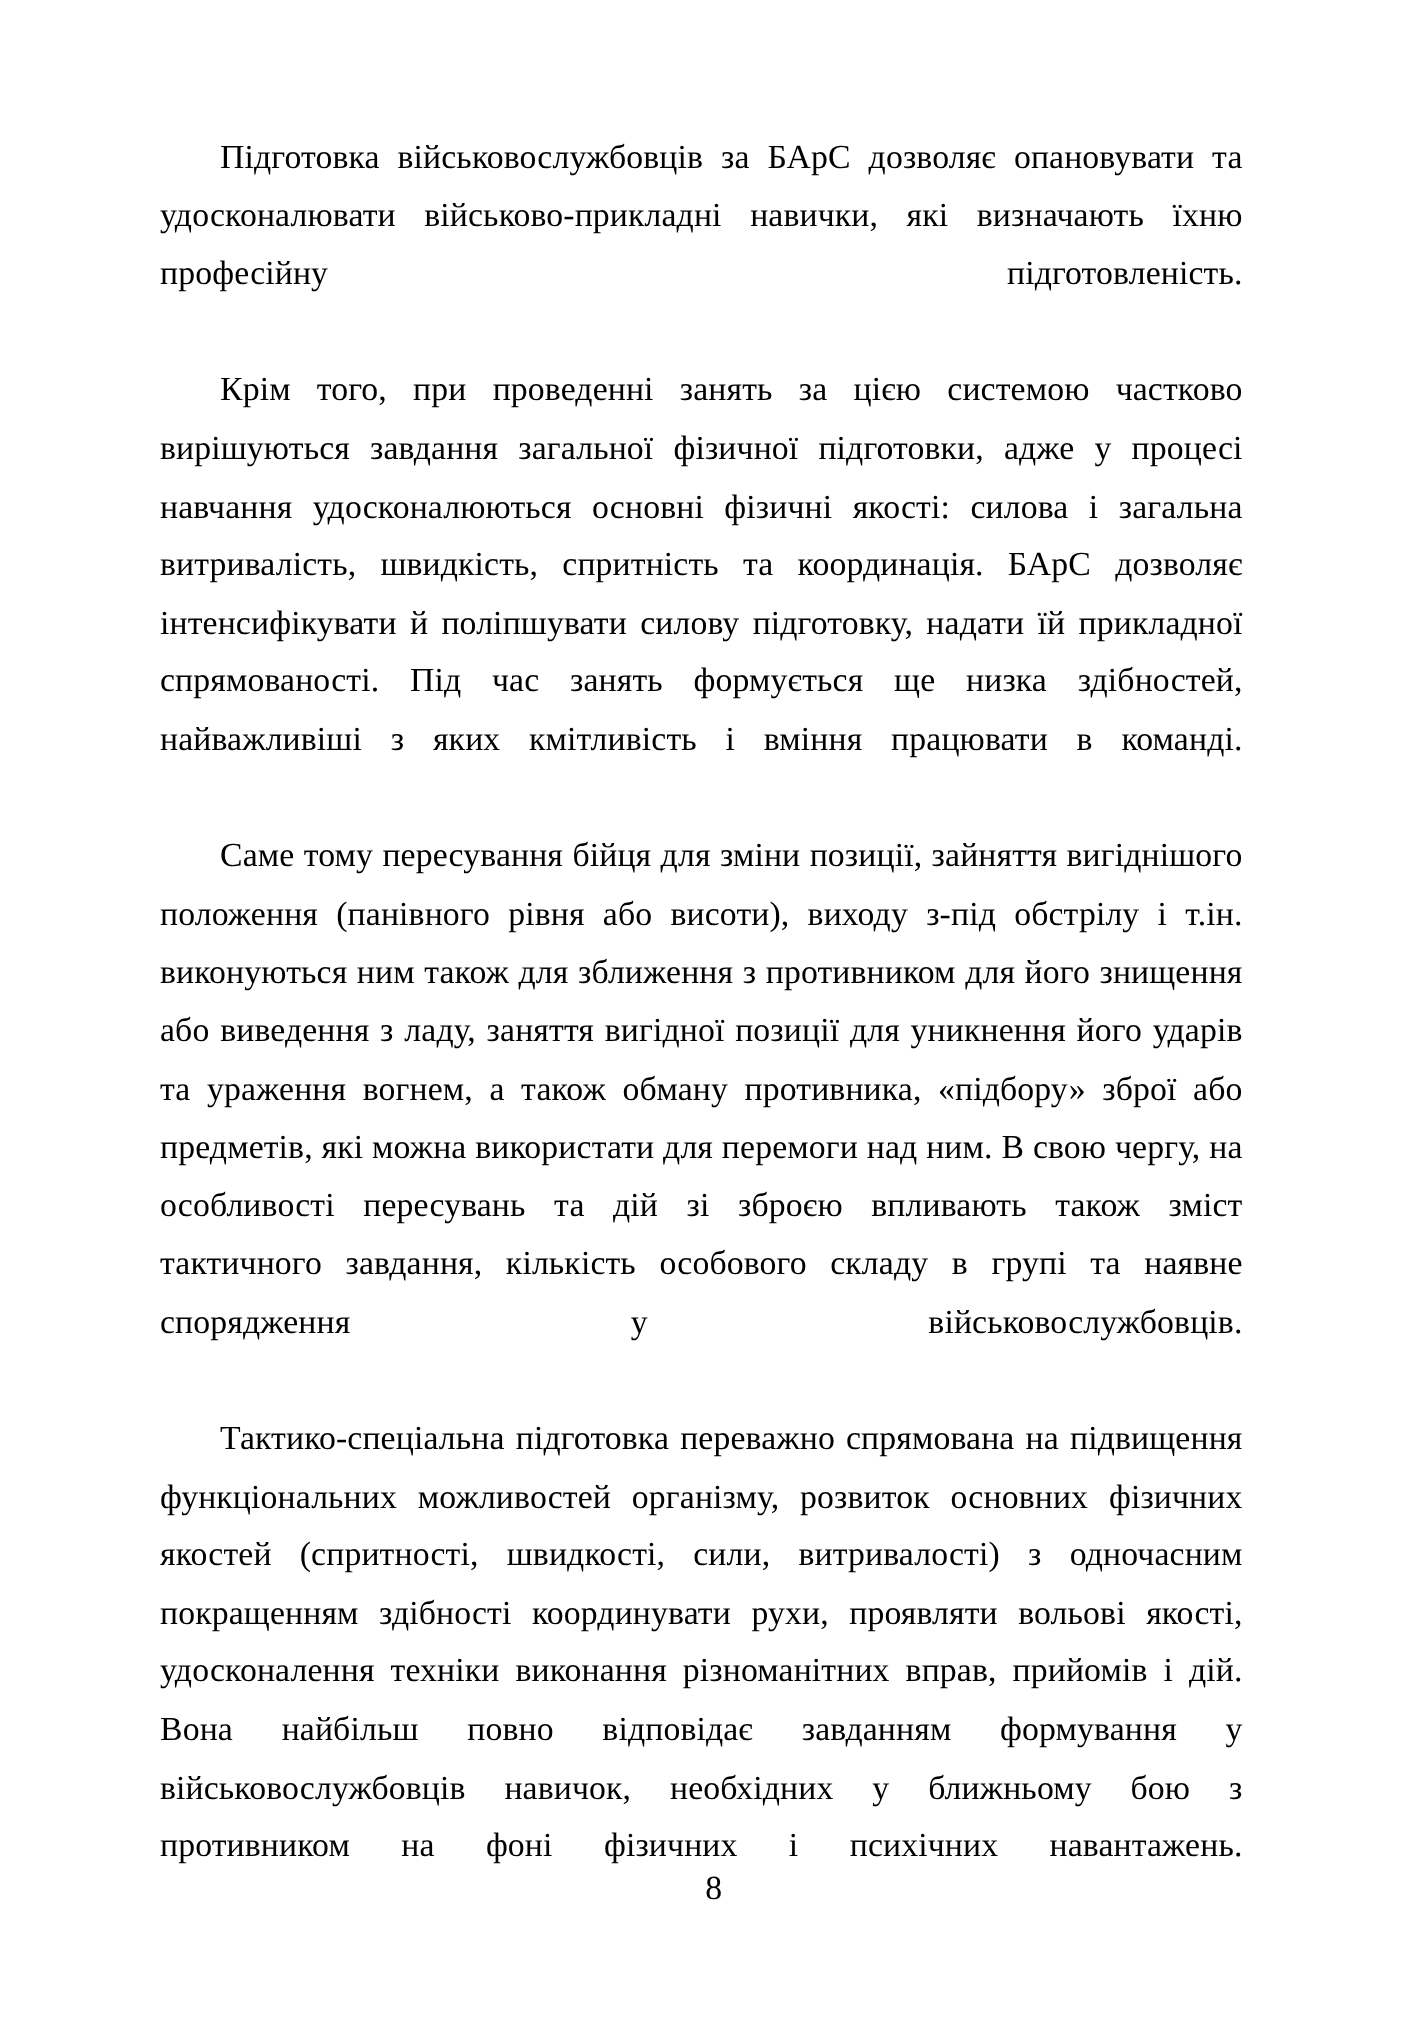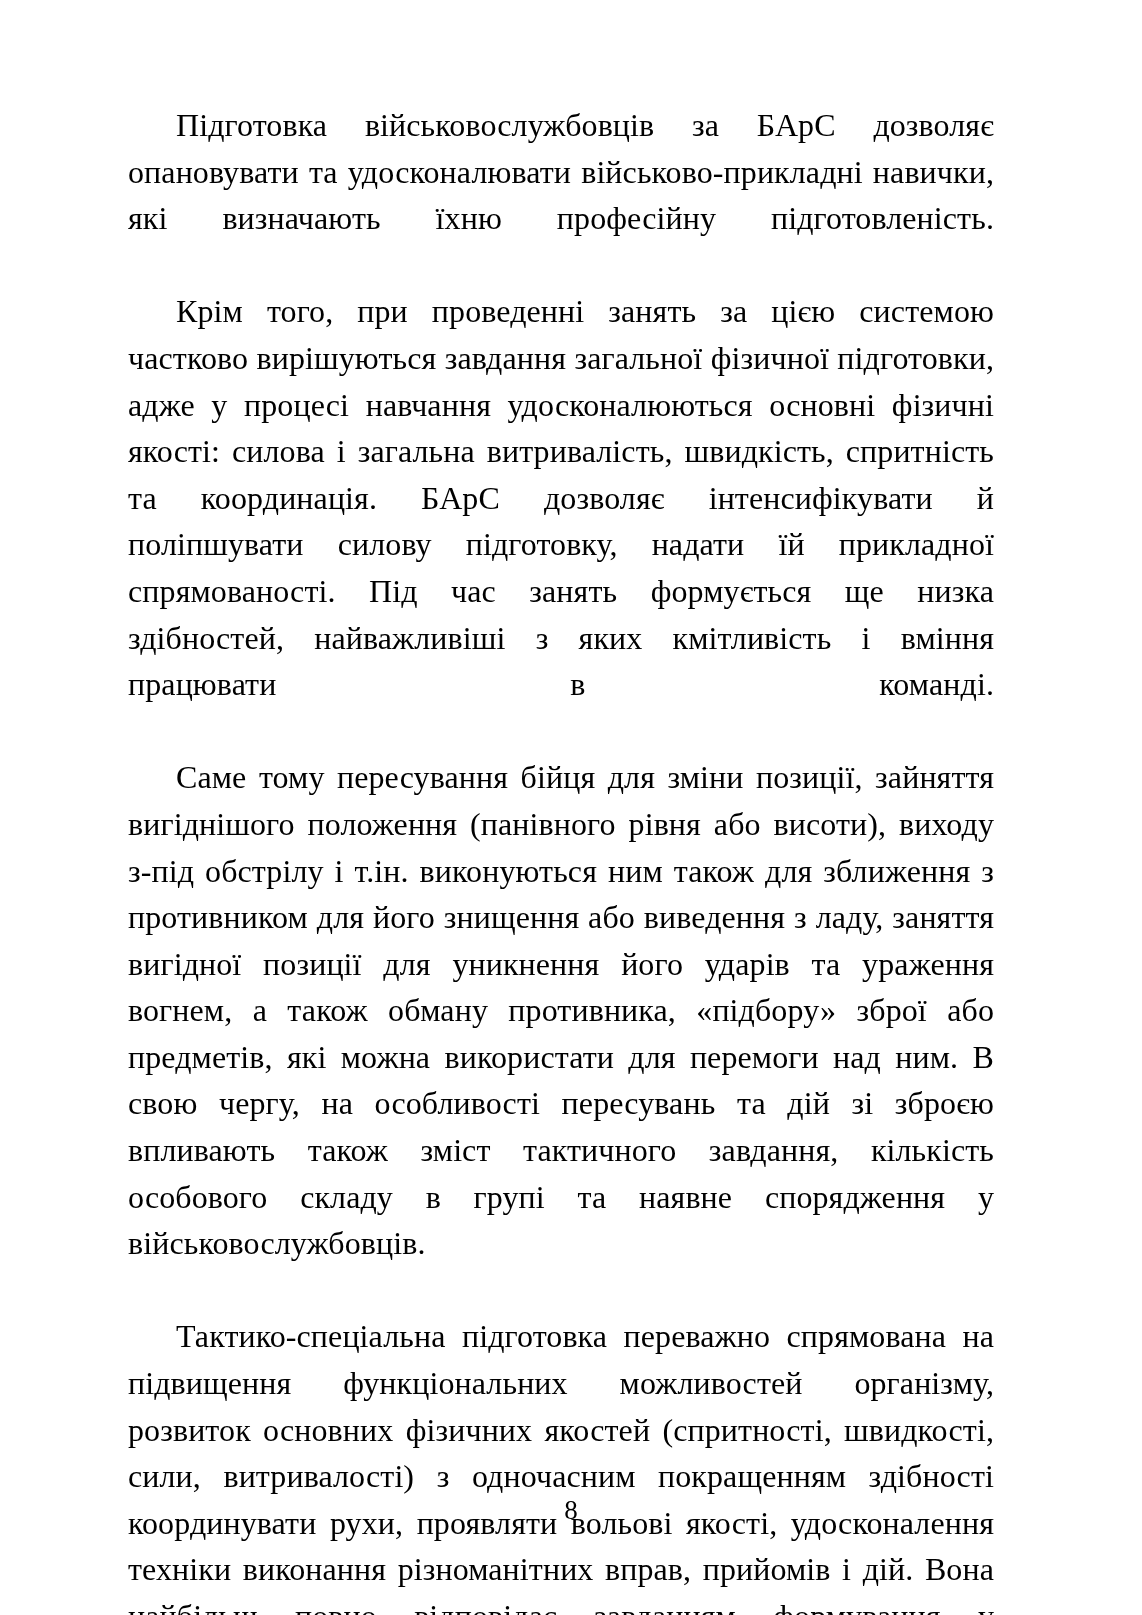--- a/index.html
+++ b/index.html
@@ -30,21 +30,21 @@
     left: 128px;
     top: 102px;
     width: 866px;
   }
 
   .para {
     margin: 0;
     text-align: justify;
     text-justify: inter-word;
     text-indent: 48px;
-    font-size: 32px;
+    font-size: 27px;
     line-height: 46.6px;
     letter-spacing: 0.1px;
     word-spacing: 0.2px;
     -webkit-font-smoothing: none;
   }
 
   
   .para::after {
     content: "";
     display: inline-block;

